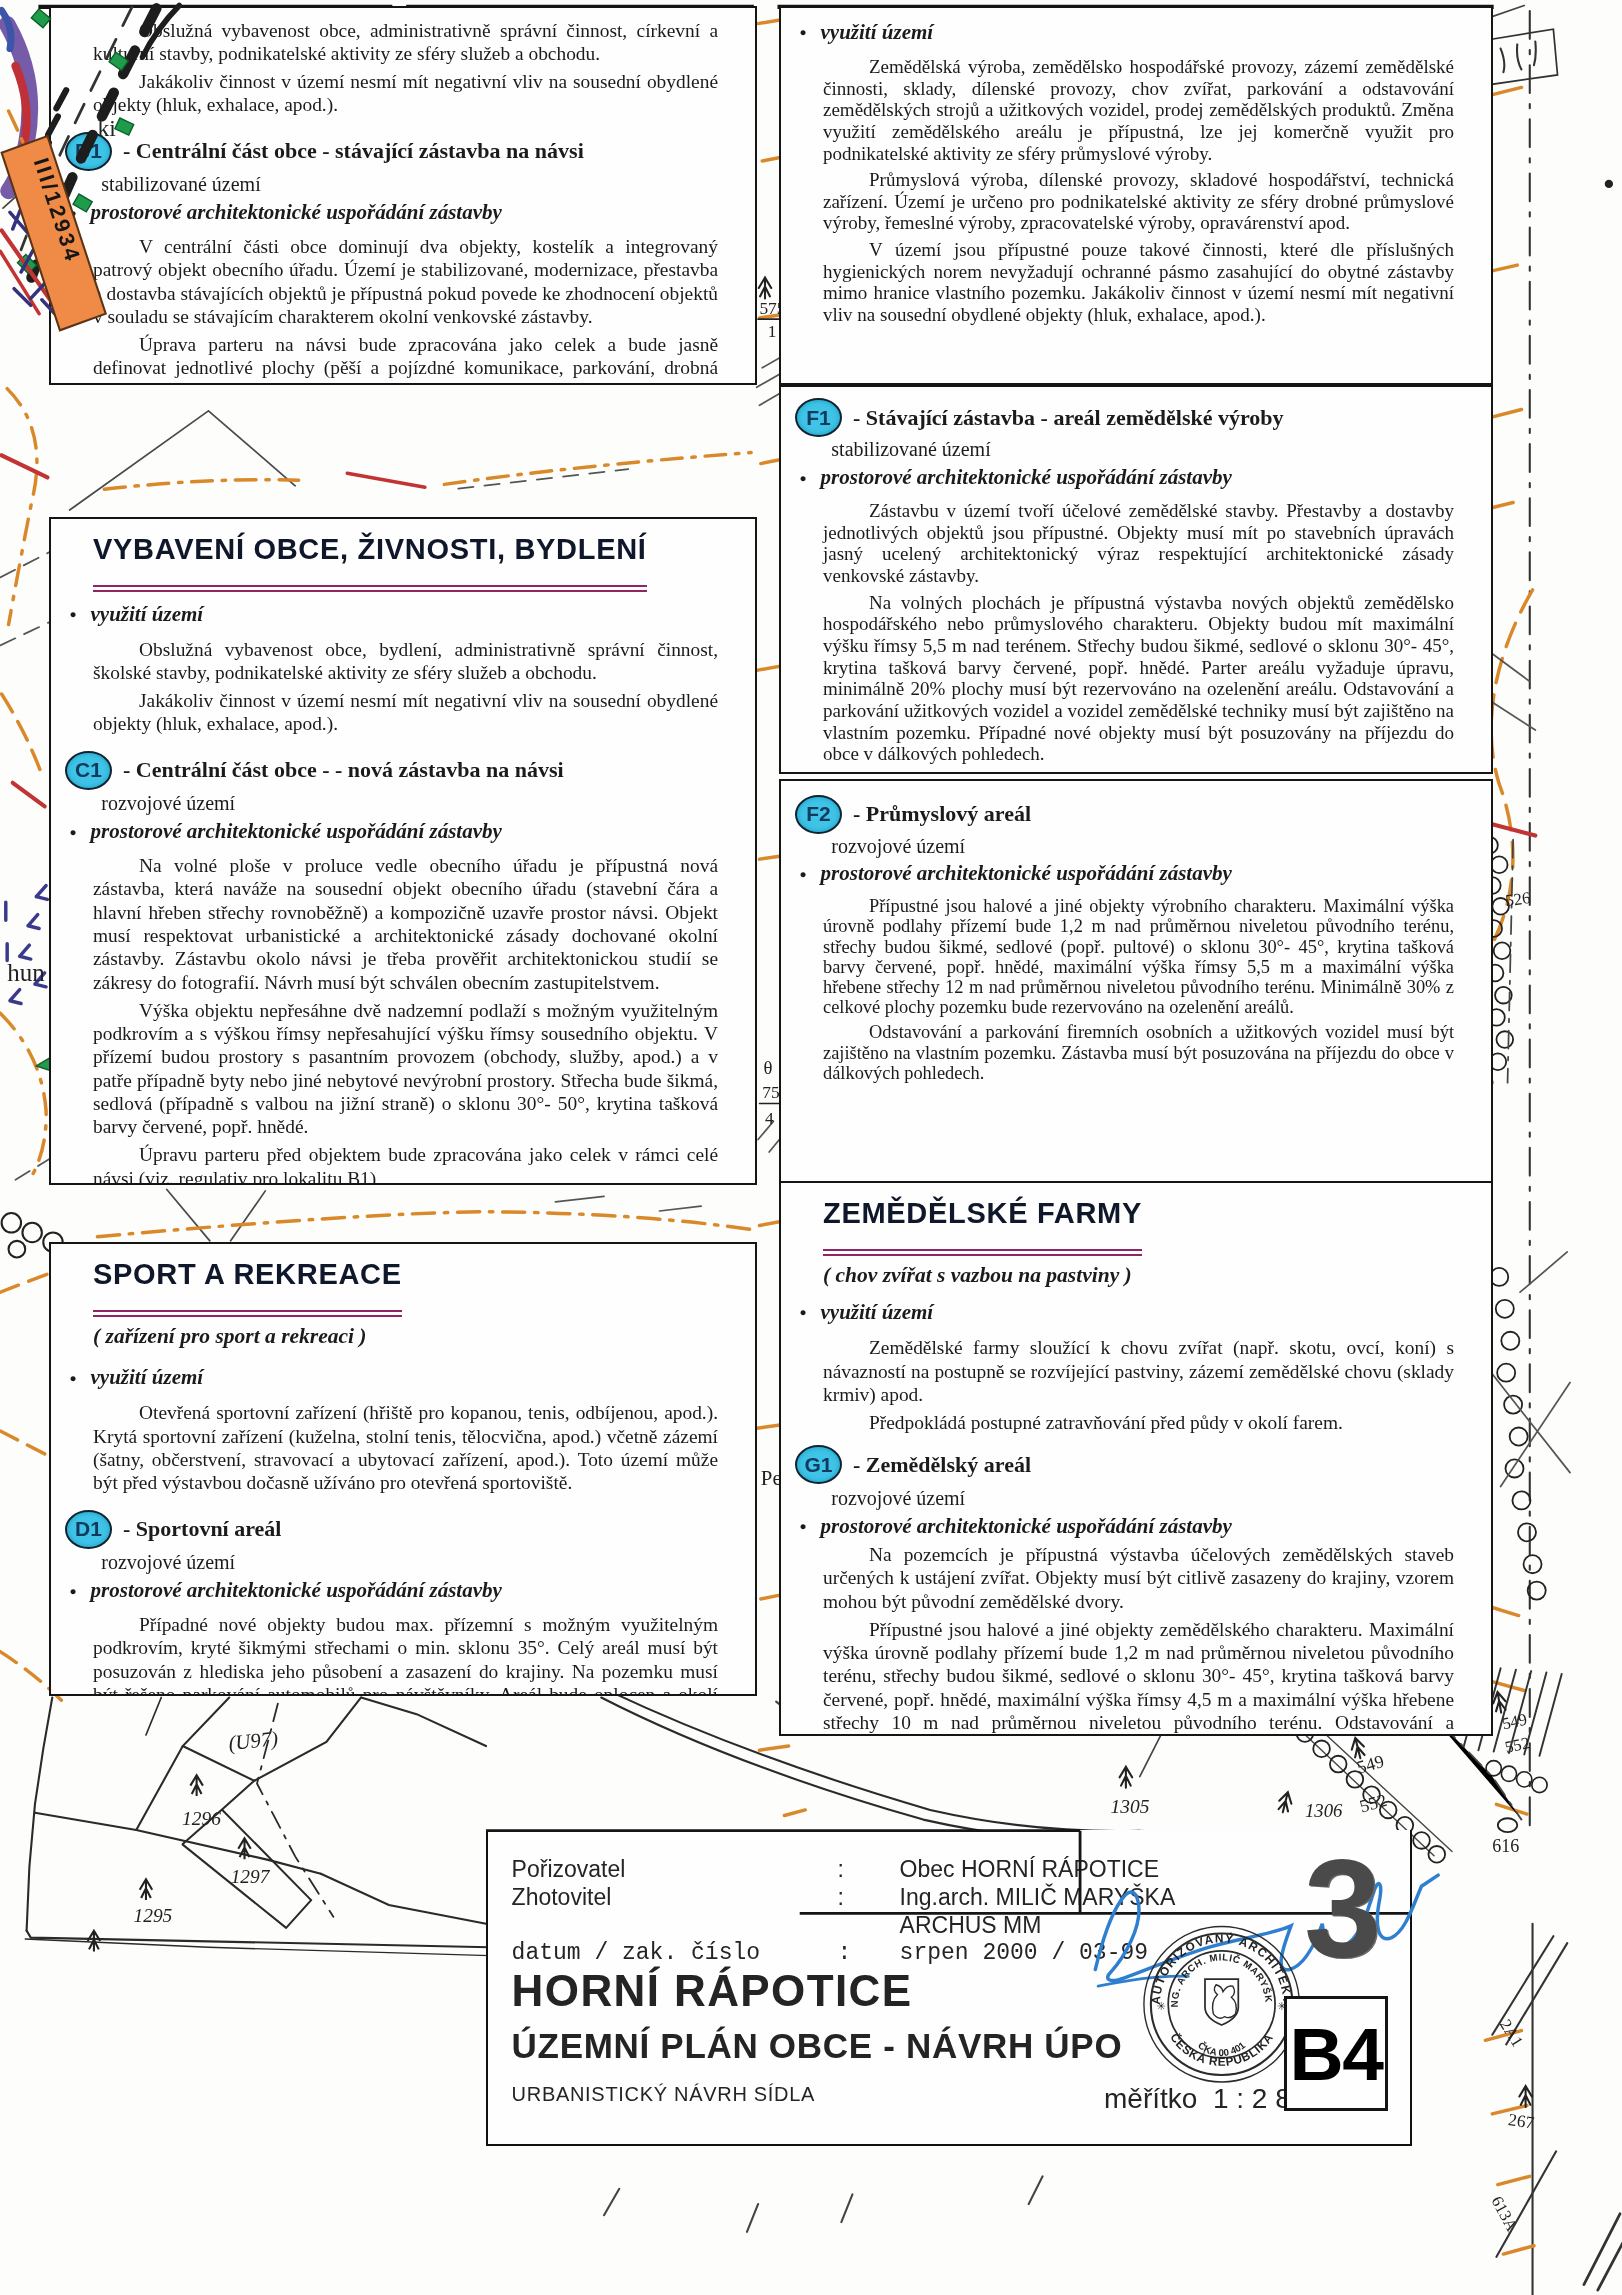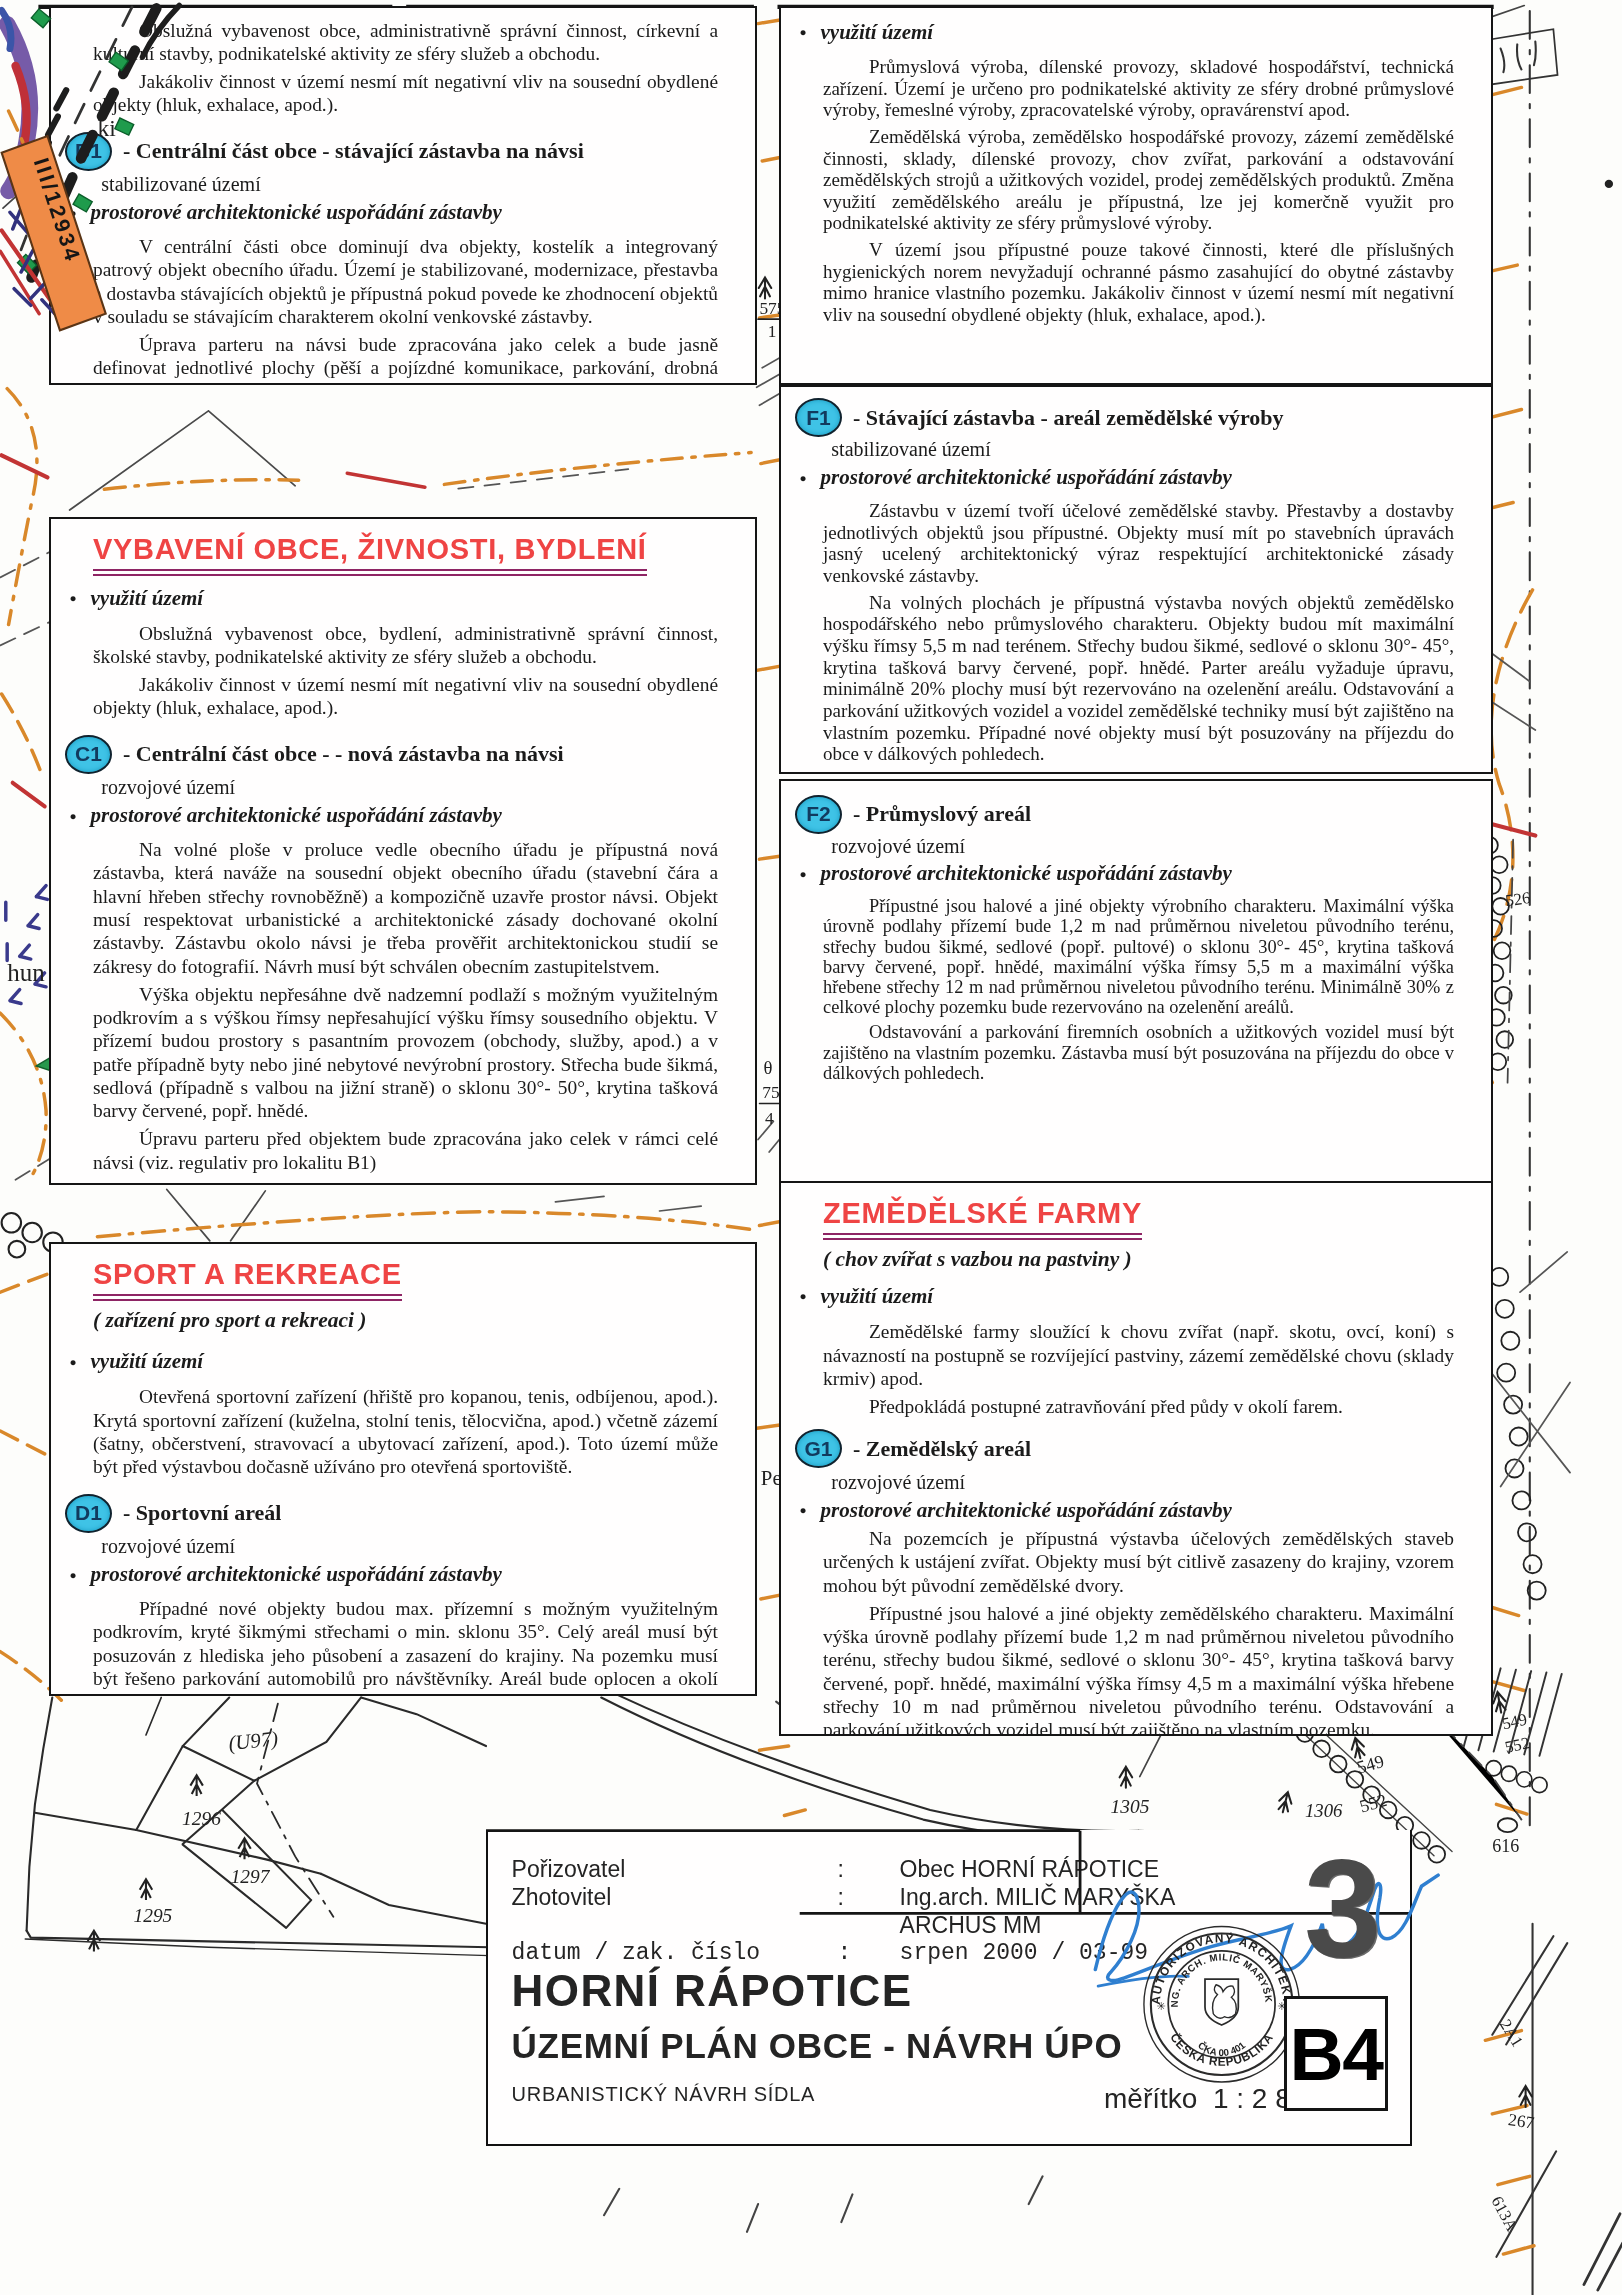--- a/index.html
+++ b/index.html
@@ -7,21 +7,21 @@
         font-family:"Liberation Serif",serif;color:#1b1b1b;}
   svg{position:absolute;left:0;top:0;pointer-events:none;}
   .lyr0{z-index:0;} .lyr2{z-index:2;} 
   .box{position:absolute;background:#fffefe;border:2.8px solid #151515;box-sizing:border-box;
        padding:11px 37px 7px 42px;overflow:hidden;z-index:1;}
   .p{margin:0 0 4.9px 0;text-indent:46px;text-align:justify;}
   .fs-a{font-size:19.4px;line-height:1.2;}
   .fs-b{font-size:19px;line-height:1.14;}
   .fs-c{font-size:18.4px;line-height:1.1;}
   .box-title{display:inline-block;font:700 29px "Liberation Sans",sans-serif;letter-spacing:0.7px;
-             color:#ef4444;border-bottom:7.6px double #8e2464;padding-bottom:3px;margin:2.8px 0 5.6px 0;}
+             color:#0f172a;border-bottom:7.6px double #8e2464;padding-bottom:19px;margin:2.8px 0 5.6px 0;}
   .box-sub{font:700 italic 21.5px "Liberation Serif",serif;margin:1.4px 0 16.7px 0;}
   .use-bullet{display:flex;gap:14px;align-items:baseline;margin:4.2px 0 11px -23.6px;}
   .use-bullet::before{content:"●";font-size:11.8px;position:relative;top:-2.8px;}
   .bullet-label{font:700 italic 21px "Liberation Serif",serif;}
   .sec{margin-top:15.3px;}
   .sec-head{display:flex;align-items:center;gap:11px;margin-left:-28px;}
   .badge{width:43px;height:35px;border:2.8px solid #10222e;border-radius:50%;background:#3fc3e6;
          box-shadow:inset 0 0 5.6px #1899c0;display:flex;align-items:center;justify-content:center;
          font:700 21px "Liberation Sans",sans-serif;color:#123a5e;flex:0 0 auto;}
   .sec-title{font:700 22px "Liberation Serif",serif;}
@@ -301,22 +301,22 @@
           <span class="bullet-label">prostorové architektonické uspořádání zástavby</span>
         </div>
       <p class="p">Případné nové objekty budou max. přízemní s možným využitelným podkrovím, kryté šikmými střechami o min. sklonu 35°. Celý areál musí být posuzován z hlediska jeho působení a zasazení do krajiny. Na pozemku musí být řešeno parkování automobilů pro návštěvníky. Areál bude oplocen a okolí bude ozeleněno.</p>
     </div>
   </div>
 
   <div class="box fs-b" style="left:779px;top:5.6px;width:714px;height:379px;">
     <div class="use-bullet" style="margin-top:1.4px;">
         <span class="bullet-label">využití území</span>
       </div>
+    <p class="p">Zemědělská výroba, zemědělsko hospodářské provozy, zázemí zemědělské činnosti, sklady, dílenské provozy, chov zvířat, parkování a odstavování zemědělských strojů a užitkových vozidel, prodej zemědělských produktů. Změna využití zemědělského areálu je přípustná, lze jej komerčně využit pro podnikatelské aktivity ze sféry průmyslové výroby.</p>
     <p class="p">Průmyslová výroba, dílenské provozy, skladové hospodářství, technická zařízení. Území je určeno pro podnikatelské aktivity ze sféry drobné průmyslové výroby, řemeslné výroby, zpracovatelské výroby, opravárenství apod.</p>
-    <p class="p">Zemědělská výroba, zemědělsko hospodářské provozy, zázemí zemědělské činnosti, sklady, dílenské provozy, chov zvířat, parkování a odstavování zemědělských strojů a užitkových vozidel, prodej zemědělských produktů. Změna využití zemědělského areálu je přípustná, lze jej komerčně využit pro podnikatelské aktivity ze sféry průmyslové výroby.</p>
     <p class="p">V území jsou přípustné pouze takové činnosti, které dle příslušných hygienických norem nevyžadují ochranné pásmo zasahující do obytné zástavby mimo hranice vlastního pozemku. Jakákoliv činnost v území nesmí mít negativní vliv na sousední obydlené objekty (hluk, exhalace, apod.).</p>
   </div>
 
   <div class="box fs-b" style="left:779px;top:385px;width:714px;height:389px;">
     <div class="sec" style="margin-top:0;">
       <div class="sec-head">
         <span class="badge">F1</span>
         <span class="sec-title">- Stávající zástavba - areál zemědělské výroby</span>
       </div>
       <div class="status">stabilizované území</div>

